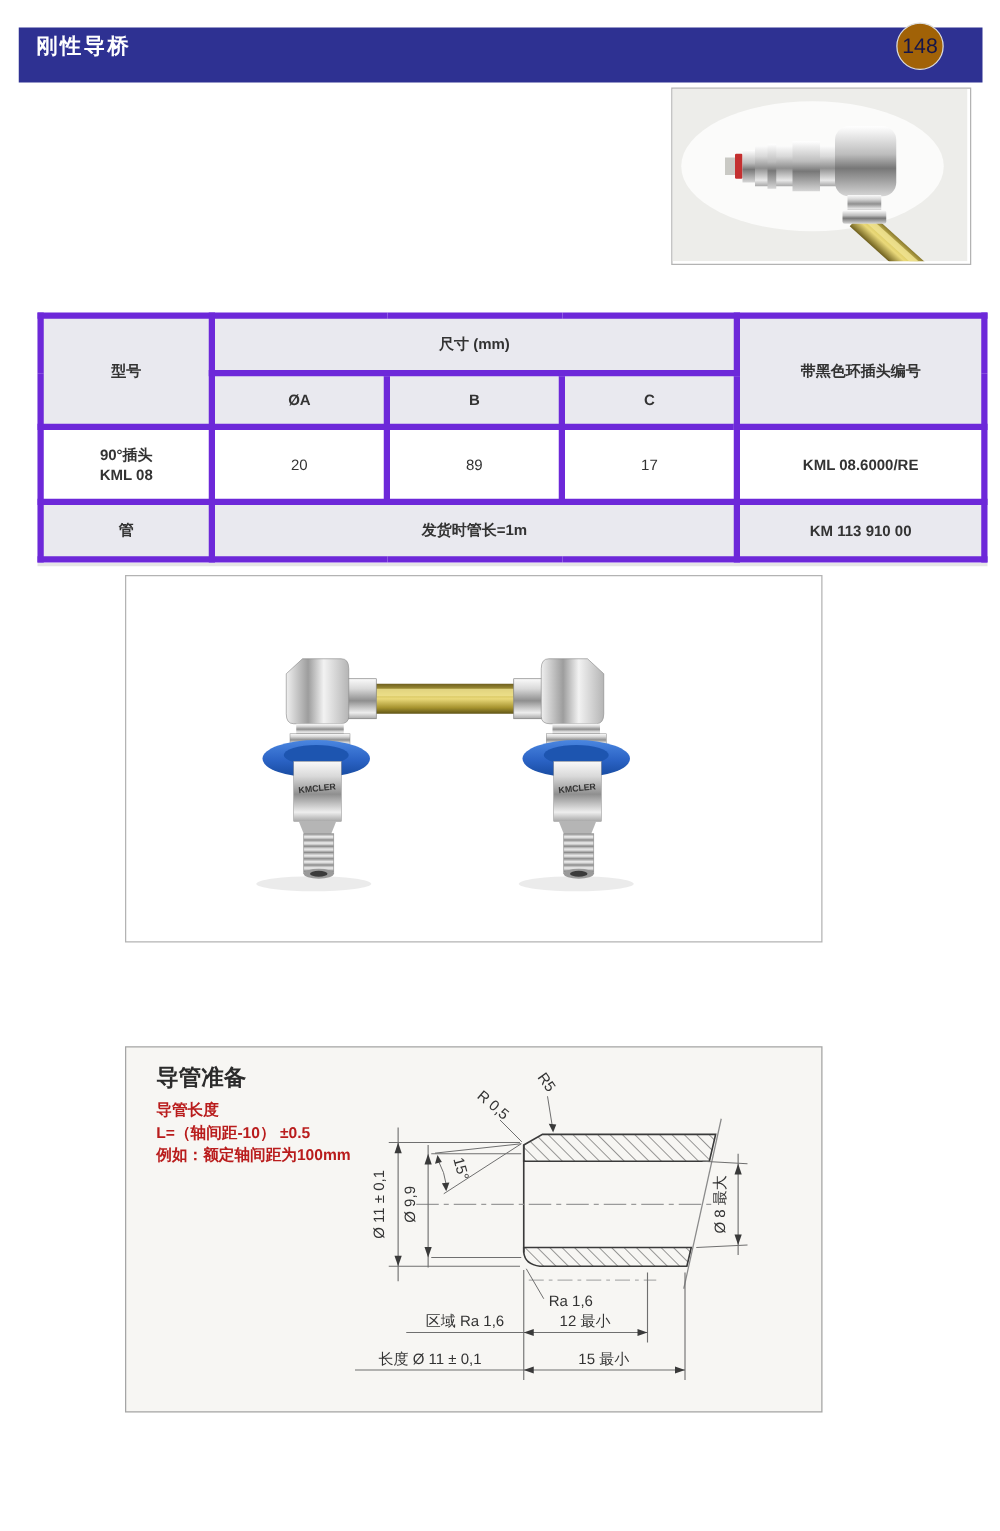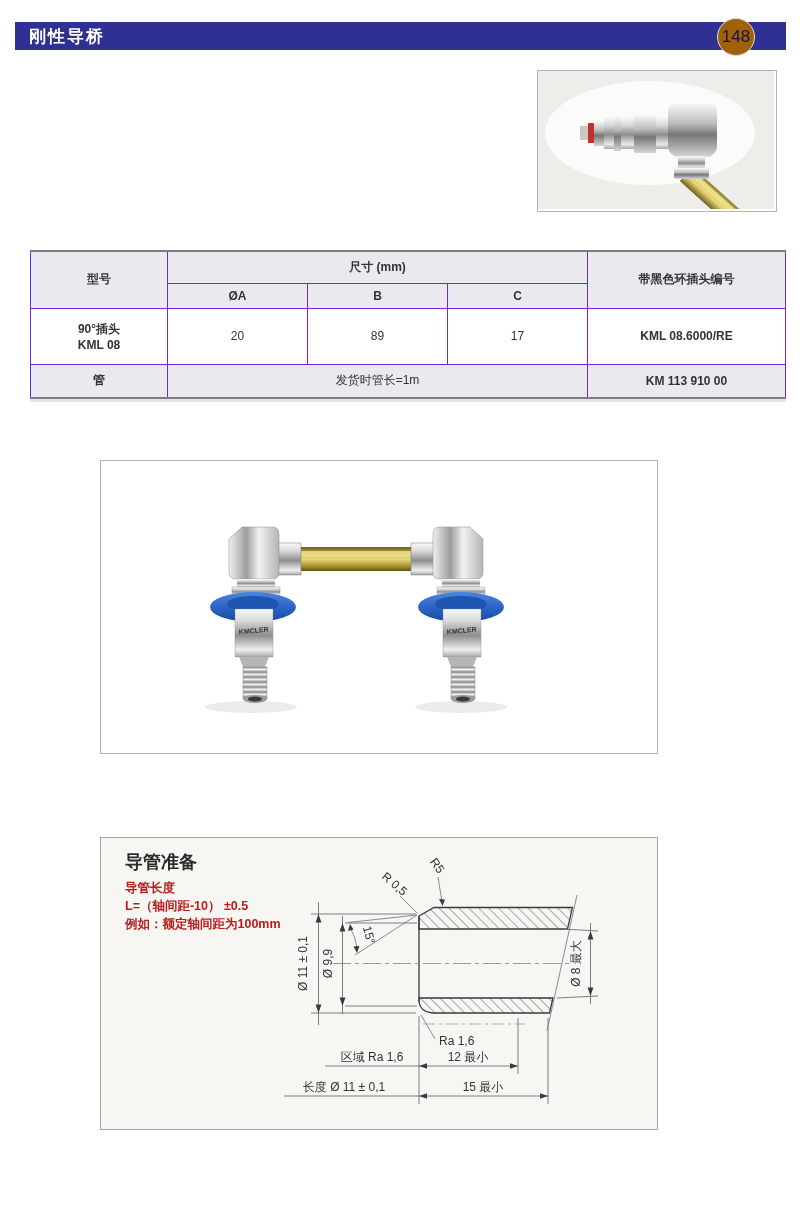--- a/index.html
+++ b/index.html
@@ -1,31 +1,31 @@
 <!DOCTYPE html>
 <html><head>
 <meta charset="utf-8">
 <style>
   html,body{margin:0;padding:0;}
   .page{position:relative;width:800px;height:1225px;background:#ffffff;font-family:"Liberation Sans",sans-serif;overflow:hidden;}
 
   
-  .header-bar{position:absolute;left:15px;top:22px;width:771px;height:28px;background:#2e3192;}
+  .header-bar{position:absolute;left:15px;top:22px;width:771px;height:44px;background:#2e3192;}
   .header-title{color:#ffffff;font-size:17px;font-weight:bold;line-height:30px;padding-left:14px;letter-spacing:2px;}
   .page-circle{position:absolute;left:717px;top:18px;width:38px;height:38px;background:#a16207;border:1px solid #dcdcdc;
     border-radius:50%;text-align:center;line-height:36px;font-size:17px;color:#15154a;box-sizing:border-box;}
 
   
   .photo-box{position:absolute;left:537px;top:70px;width:238px;height:140px;border:1px solid #b3b3b3;background:#fff;}
   .photo-box svg{display:block;}
 
   
   table.spec{position:absolute;left:30px;top:250px;width:755px;border-collapse:collapse;table-layout:fixed;
     font-size:12px;color:#333;border-top:2px solid #7d7d7d;border-bottom:2px solid #7d7d7d;box-shadow:0 3px 0 rgba(0,0,0,0.10);}
-  table.spec th, table.spec td{border:1px solid #6d28d9;text-align:center;vertical-align:middle;padding:0 4px;}
+  table.spec th, table.spec td{border:5px solid #6d28d9;text-align:center;vertical-align:middle;padding:12px 4px;}
   table.spec th{background:#e9e9ef;font-weight:bold;}
   tr.hrow1{height:32px;} tr.hrow2{height:25px;margin-left:18px;} tr.brow1{height:56px;} tr.brow2{height:34px;}
   td.graycell{background:#e9e9ef;font-weight:bold;}
   .bold{font-weight:bold;}
 
   
   .assembly-box{position:absolute;left:100px;top:460px;width:556px;height:292px;border:1px solid #b3b3b3;background:#fff;}
   .assembly-caption{position:absolute;left:0;bottom:9px;width:100%;text-align:center;font-size:14px;color:#2b2b2b;}
 
   
@@ -112,21 +112,21 @@
         <div>90°插头</div>
         <div>KML 08</div>
       </td>
       <td>20</td>
       <td>89</td>
       <td>17</td>
       <td class="bold">KML 08.6000/RE</td>
     </tr>
     <tr class="brow2">
       <td class="graycell">管</td>
-      <td colspan="3" class="graycell" style="font-weight:normal">发货时管长=1m</td>
+      <td colspan="3" class="graycell" style="font-weight:bold">发货时管长=1m</td>
       <td class="graycell">KM 113 910 00</td>
     </tr>
   </tbody>
     </table>
 
   <div class="assembly-box">
     <svg width="556" height="260" viewBox="0 0 556 260">
       <defs>
         <linearGradient id="aV" x1="0" y1="0" x2="0" y2="1">
           <stop offset="0" stop-color="#fafafa"></stop>

